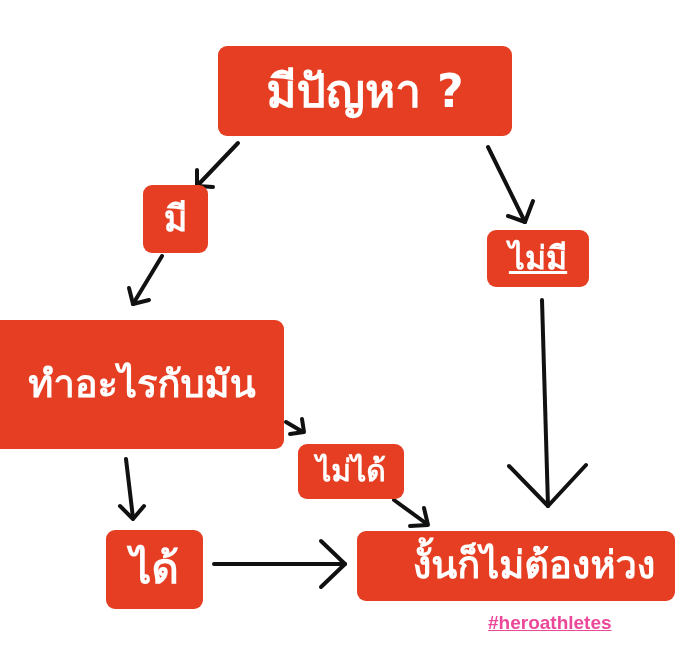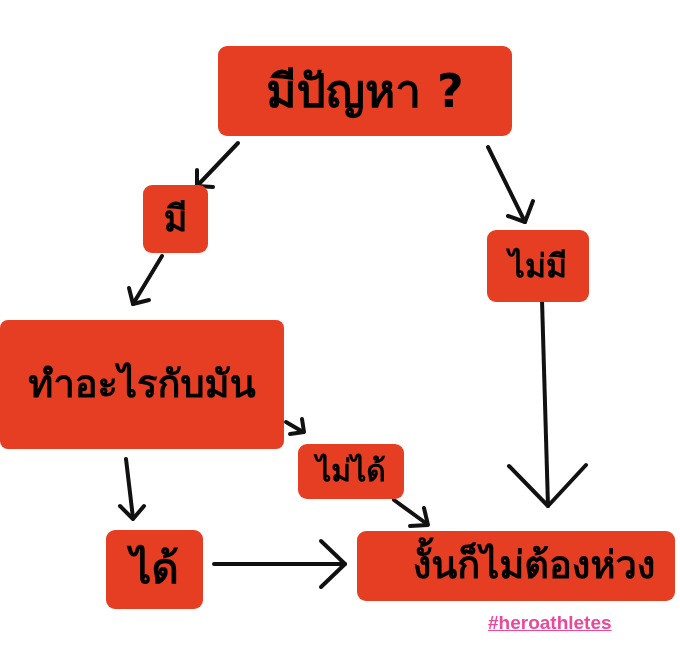--- a/index.html
+++ b/index.html
@@ -1,18 +1,18 @@
 <!DOCTYPE html>
 <html><head>
 <meta charset="utf-8">
 <style>
   html, body { margin:0; padding:0; }
   body { width:680px; height:669px; background:#ffffff; position:relative; overflow:hidden;
          font-family:"DejaVu Sans", sans-serif; }
-  .box { position:absolute; background:#e53e22; color:#000000; border-radius:9px;
+  .box { position:absolute; background:#e53e22; color:#ffffff; border-radius:9px;
          display:flex; align-items:center; justify-content:center; text-align:center;
          font-weight:bold; line-height:1.15; box-sizing:border-box; }
   svg.arrows { position:absolute; left:0; top:0; }
   .tag { position:absolute; font-family:"Liberation Sans", sans-serif; font-weight:bold;
          font-size:19px; color:#ec4899; text-decoration:underline; }
 </style>
 </head>
 <body>
 
 <svg class="arrows" width="680" height="669">
@@ -61,25 +61,25 @@
 </svg>
 
 <div class="box" style="left:218px; top:46px; width:294px; height:90px; font-size:46px;">
   <span>มีปัญหา ?</span>
 </div>
 
 <div class="box" style="left:143px; top:185px; width:65px; height:68px; font-size:36px;">
   <span>มี</span>
 </div>
 
-<div class="box" style="left:487px; top:230px; width:102px; height:72px; font-size:32px;">
+<div class="box" style="left:487px; top:230px; width:102px; height:57px; font-size:32px;text-decoration:underline;">
   <span>ไม่มี</span>
 </div>
 
-<div class="box" style="left:0px; top:320px; width:284px; height:129px; font-size:38px; flex-direction:column; border-top-left-radius:0; border-bottom-left-radius:0;border-radius:8px;">
+<div class="box" style="left:0px; top:320px; width:284px; height:129px; font-size:38px; flex-direction:column; border-top-left-radius:0; border-bottom-left-radius:0;">
   <span>ทำอะไรกับมัน</span>
 </div>
 
 <div class="box" style="left:298px; top:444px; width:106px; height:55px; font-size:30px;">
   <span>ไม่ได้</span>
 </div>
 
 <div class="box" style="left:106px; top:530px; width:97px; height:79px; font-size:42px;">
   <span>ได้</span>
 </div>

